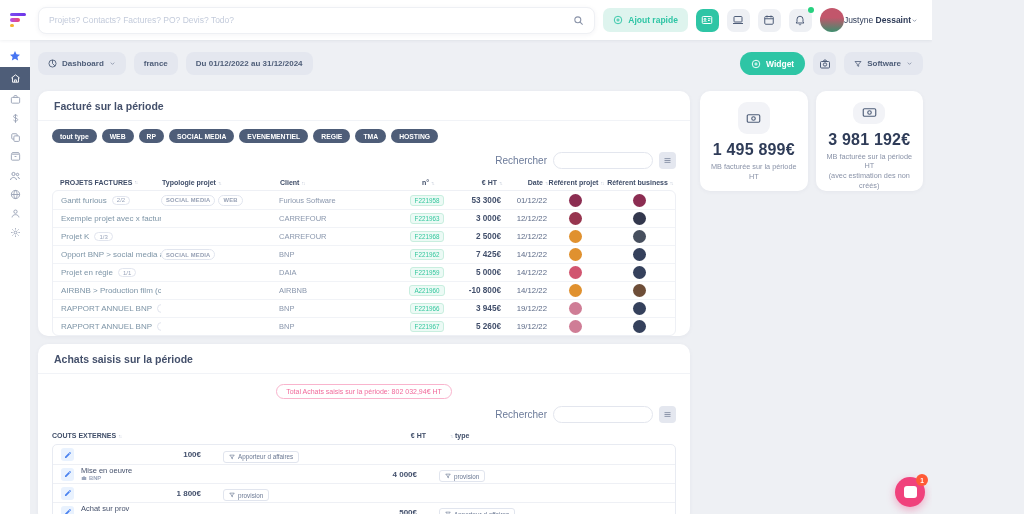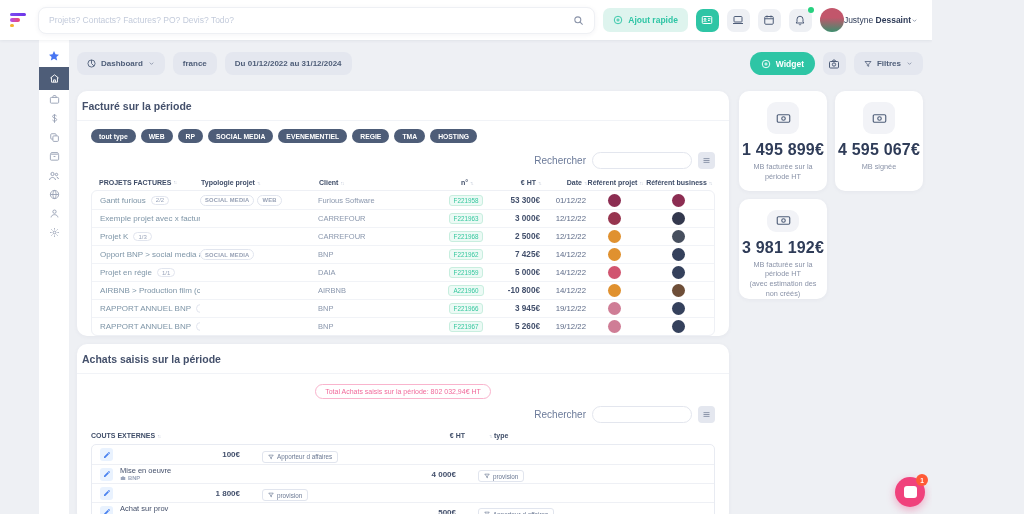--- a/index.html
+++ b/index.html
@@ -24,21 +24,21 @@
   .ibtn { flex:none; width:23px; height:23px; border:none; border-radius:7px; background:#eef0f4; color:#4e5d78;
           display:flex; align-items:center; justify-content:center; position:relative; cursor:pointer; }
   .ibtn.active { background:#2ec5a5; color:#fff; }
   .ibtn .dot { position:absolute; top:-2px; right:-2px; width:6px; height:6px; border-radius:50%; background:#27d17f; }
   .userbox { flex:none; display:flex; align-items:center; gap:0; cursor:pointer; }
   .avatar-top { width:24px; height:24px; border-radius:50%; background:linear-gradient(180deg,#c2566b 40%,#3e8e6e); }
   .username { font-size:8.5px; color:#2f3c58; white-space:nowrap; }
   .chev { color:#8a93a8; display:block; }
 
   
-  .bodyrow { display:flex; height:474px;margin-left:39px; }
+  .bodyrow { display:flex; height:474px; }
   .sidebar { width:30px; background:#fff; flex:none; display:flex; flex-direction:column; align-items:center; padding-top:7px; }
   .side-item { width:30px; height:19px; display:flex; align-items:center; justify-content:center; color:#98a1b5; cursor:pointer; }
   .side-item.star { color:#4775f2; height:17px; margin-bottom:3px; }
   .side-item.active { background:#4e5d78; color:#fff; height:23px; }
 
   
   .content { flex:1; padding:12px 9px 0 8px; overflow:hidden; }
   .filterbar { display:flex; align-items:center; gap:8px; }
   .fchip { display:flex; align-items:center; gap:5px; background:#e4e7ef; color:#4e5d78; border:none;
            border-radius:8px; height:23px; padding:0 10px; font-size:8px; font-weight:bold; font-family:inherit; cursor:pointer; }
@@ -46,21 +46,21 @@
   .widgetbtn { display:flex; align-items:center; gap:5px; background:#2ec5a5; color:#fff; border:none;
                border-radius:12px; height:23px; padding:0 11px; font-size:8.5px; font-weight:bold; font-family:inherit; cursor:pointer; }
   .cambtn { width:23px; height:23px; border:none; border-radius:7px; background:#e4e7ef; color:#4e5d78;
             display:flex; align-items:center; justify-content:center; cursor:pointer; }
 
   .main { display:flex; gap:10px; margin-top:16px; align-items:flex-start; }
   .leftcol { width:652px; flex:none; }
   .rightcol { flex:1; display:grid; grid-template-columns:1fr 1fr; gap:8px; align-items:start; }
 
   .card { background:#fff; border-radius:10px; box-shadow:0 1px 4px rgba(50,60,90,.05); }
-  .card-title { padding:9px 5px 8px; font-size:10.5px; font-weight:bold; color:#44506b; border-bottom:1px solid #f1f3f7; }
+  .card-title { padding:9px 16px 8px; font-size:10.5px; font-weight:bold; color:#44506b; border-bottom:1px solid #f1f3f7; }
 
   
   .chips-row { display:flex; gap:5px; padding:8px 14px 6px; flex-wrap:nowrap; }
   .tchip { background:#4e5d78; color:#fff; border:none; border-radius:10px; padding:3.5px 8px;
            font-size:6.8px; font-weight:bold; font-family:inherit; white-space:nowrap; cursor:pointer; }
 
   .search-row { display:flex; align-items:center; justify-content:flex-end; gap:6px; padding:3px 14px 5px; }
   .search-lbl { font-size:10px; color:#6b7a99; }
   .mini-input { width:100px; height:17px; border:1px solid #e3e6ee; border-radius:9px; outline:none;
                 font-size:8px; padding:0 8px; font-family:inherit; color:#44506b; }
@@ -288,21 +288,21 @@
           <svg width="12" height="12" viewBox="0 0 24 24" fill="none" stroke="currentColor" stroke-width="2">
               <rect x="3" y="7" width="18" height="13" rx="2"></rect>
               <path d="M8.5 7l1.8-3h3.4L15.5 7"></path>
               <circle cx="12" cy="13" r="3.3"></circle>
             </svg>
         </button>
         <button class="fchip">
           <svg width="8" height="8" viewBox="0 0 24 24" fill="none" stroke="currentColor" stroke-width="2.4">
               <path d="M3 4.5h18l-7 8v6.5l-4-2v-4.5z"></path>
             </svg>
-          <span>Filtres</span>
+          <span>Software</span>
           <svg class="chev" width="7" height="7" viewBox="0 0 24 24" fill="none" stroke="currentColor" stroke-width="3">
               <path d="M6 9l6 6 6-6"></path>
             </svg>
         </button>
       </div>
 
       <div class="main">
 
         <div class="leftcol">
 
@@ -598,31 +598,20 @@
             <div class="kpi-lbl">MB facturée sur la période HT</div>
           </div>
           <div class="kpi">
             <div class="kpi-ic">
               <svg width="15" height="15" viewBox="0 0 24 24" fill="none" stroke="currentColor" stroke-width="1.8">
                   <rect x="2" y="6" width="20" height="12" rx="2"></rect>
                   <circle cx="12" cy="12" r="2.8"></circle>
                   <path d="M5.5 9.5v.01M18.5 14.5v.01"></path>
                 </svg>
             </div>
-            <div class="kpi-val">4 595 067€</div>
-            <div class="kpi-lbl">MB signée</div>
-          </div>
-          <div class="kpi">
-            <div class="kpi-ic">
-              <svg width="15" height="15" viewBox="0 0 24 24" fill="none" stroke="currentColor" stroke-width="1.8">
-                  <rect x="2" y="6" width="20" height="12" rx="2"></rect>
-                  <circle cx="12" cy="12" r="2.8"></circle>
-                  <path d="M5.5 9.5v.01M18.5 14.5v.01"></path>
-                </svg>
-            </div>
             <div class="kpi-val">3 981 192€</div>
             <div class="kpi-lbl"><span>MB facturée sur la période HT</span><br><span>(avec estimation des non créés)</span></div>
           </div>
         </div>
       </div>
     </div>
   </div>
 
   <button class="chatbtn">
     <span class="chat-ic"></span>

